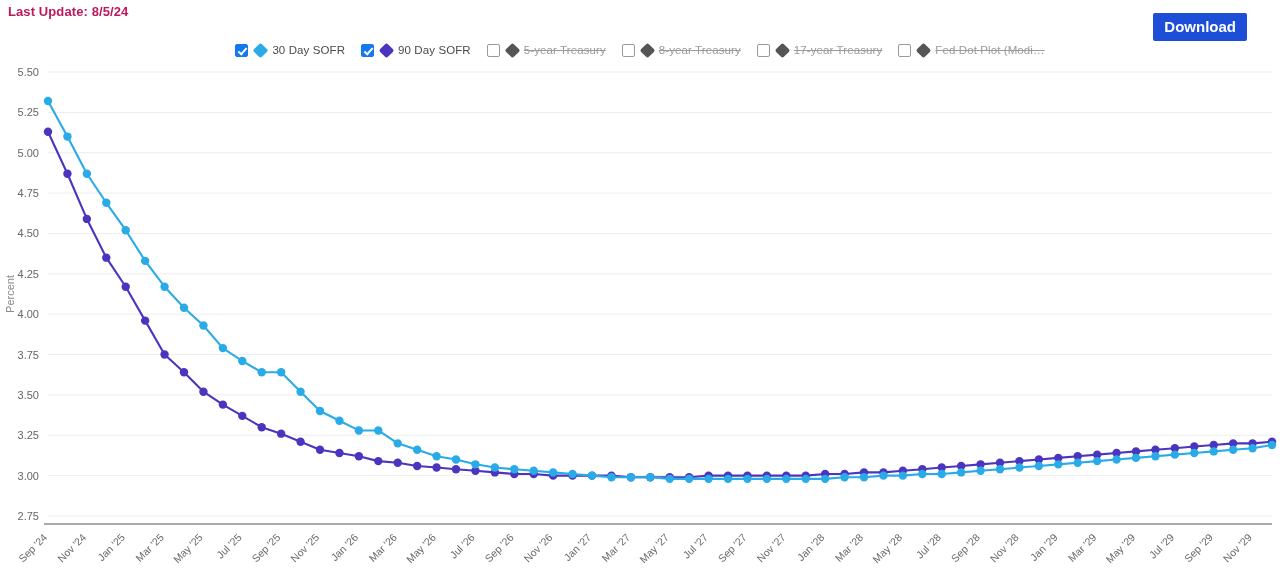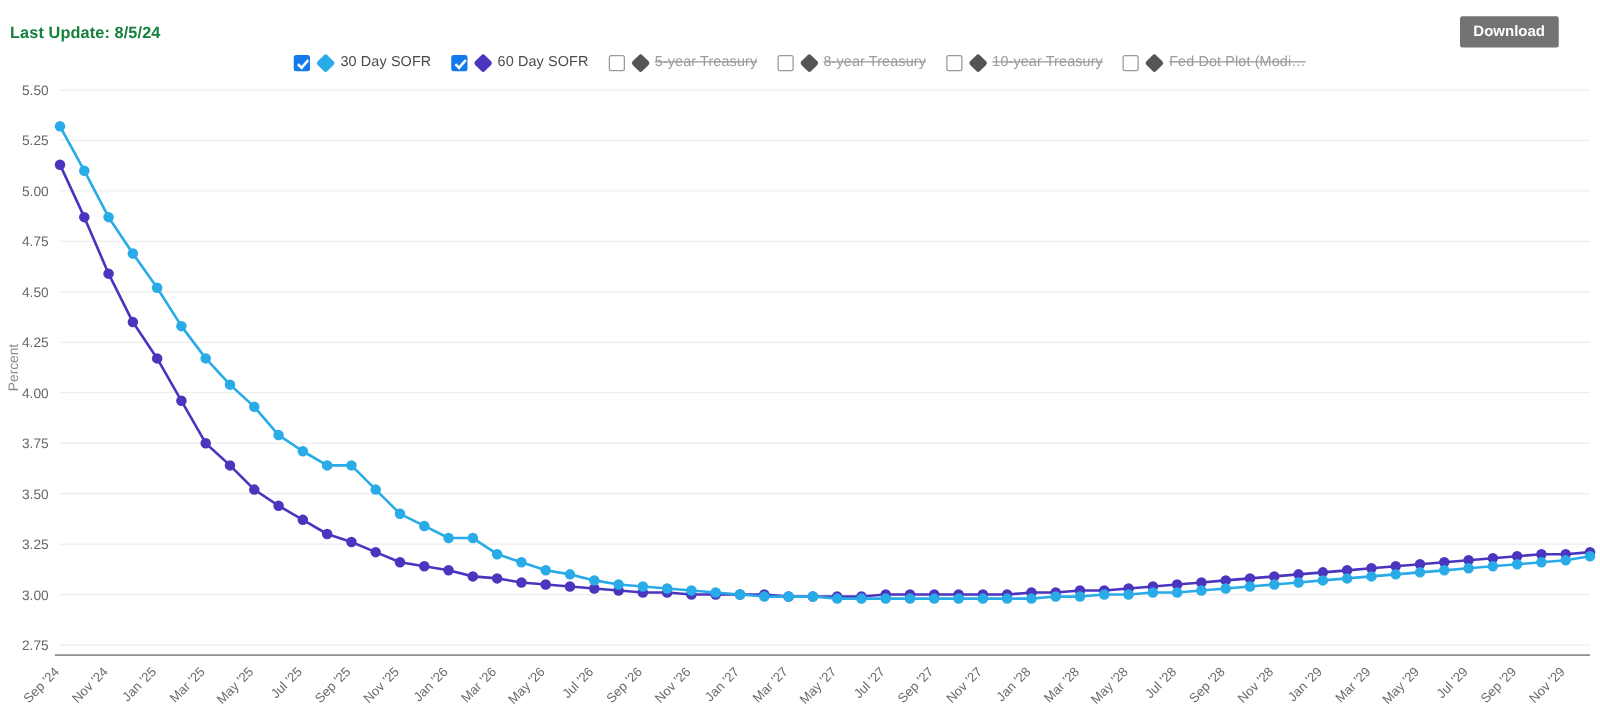--- a/index.html
+++ b/index.html
@@ -12,33 +12,33 @@
   }
   #app {
     position: relative;
     width: 1280px; height: 576px;
     background: #ffffff;
   }
 
   
   #last-update {
     position: absolute;
-    left: 8px; top: 18px;
+    left: 8px; top: 4px;
     font-size: 13px;
     font-weight: bold;
-    color: #15803d;
+    color: #be185d;
     letter-spacing: .1px;
     white-space: nowrap;
   }
   #download-btn {
     position: absolute;
     right: 33px; top: 13px;
-    background: #737373;
+    background: #1d4ed8;
     color: #ffffff;
-    font-size: 12px;
+    font-size: 15px;
     font-weight: bold;
     padding: 6px 11px 7px 11px;
     border: none;
     border-radius: 2px;
     cursor: pointer;
     line-height: 1;
     font-family: "Liberation Sans", sans-serif;
   }
 
   
@@ -140,36 +140,36 @@
 
   <div id="legend">
       <div class="legend-item on">
         <span class="lg-check"></span>
         <span class="lg-marker" style="background: rgb(41, 171, 232);"></span>
         <span class="lg-label">30 Day SOFR</span>
       </div>
       <div class="legend-item on">
         <span class="lg-check"></span>
         <span class="lg-marker" style="background: rgb(75, 53, 190);"></span>
-        <span class="lg-label">60 Day SOFR</span>
+        <span class="lg-label">90 Day SOFR</span>
       </div>
       <div class="legend-item off">
         <span class="lg-check"></span>
         <span class="lg-marker" style="background: rgb(85, 85, 85);"></span>
         <span class="lg-label">5-year Treasury</span>
       </div>
       <div class="legend-item off">
         <span class="lg-check"></span>
         <span class="lg-marker" style="background: rgb(85, 85, 85);"></span>
         <span class="lg-label">8-year Treasury</span>
       </div>
       <div class="legend-item off">
         <span class="lg-check"></span>
         <span class="lg-marker" style="background: rgb(85, 85, 85);"></span>
-        <span class="lg-label">10-year Treasury</span>
+        <span class="lg-label">17-year Treasury</span>
       </div>
       <div class="legend-item off">
         <span class="lg-check"></span>
         <span class="lg-marker" style="background: rgb(85, 85, 85);"></span>
         <span class="lg-label">Fed Dot Plot (Modi…</span>
       </div>
     </div>
 
   <div id="plot-wrap">
     <svg id="plot-svg" width="1280" height="516">

